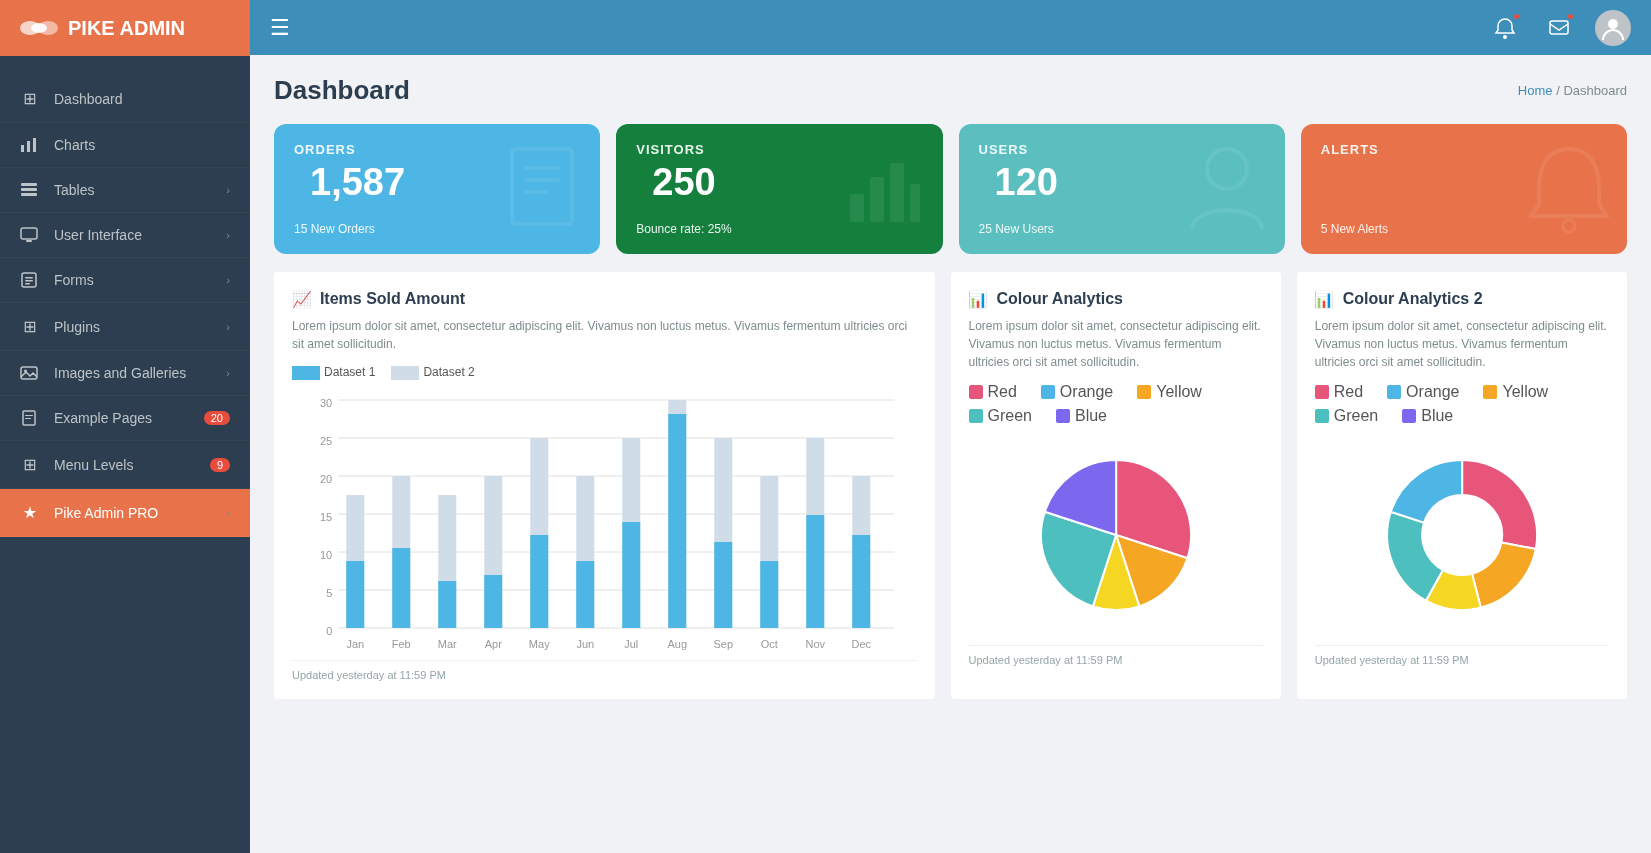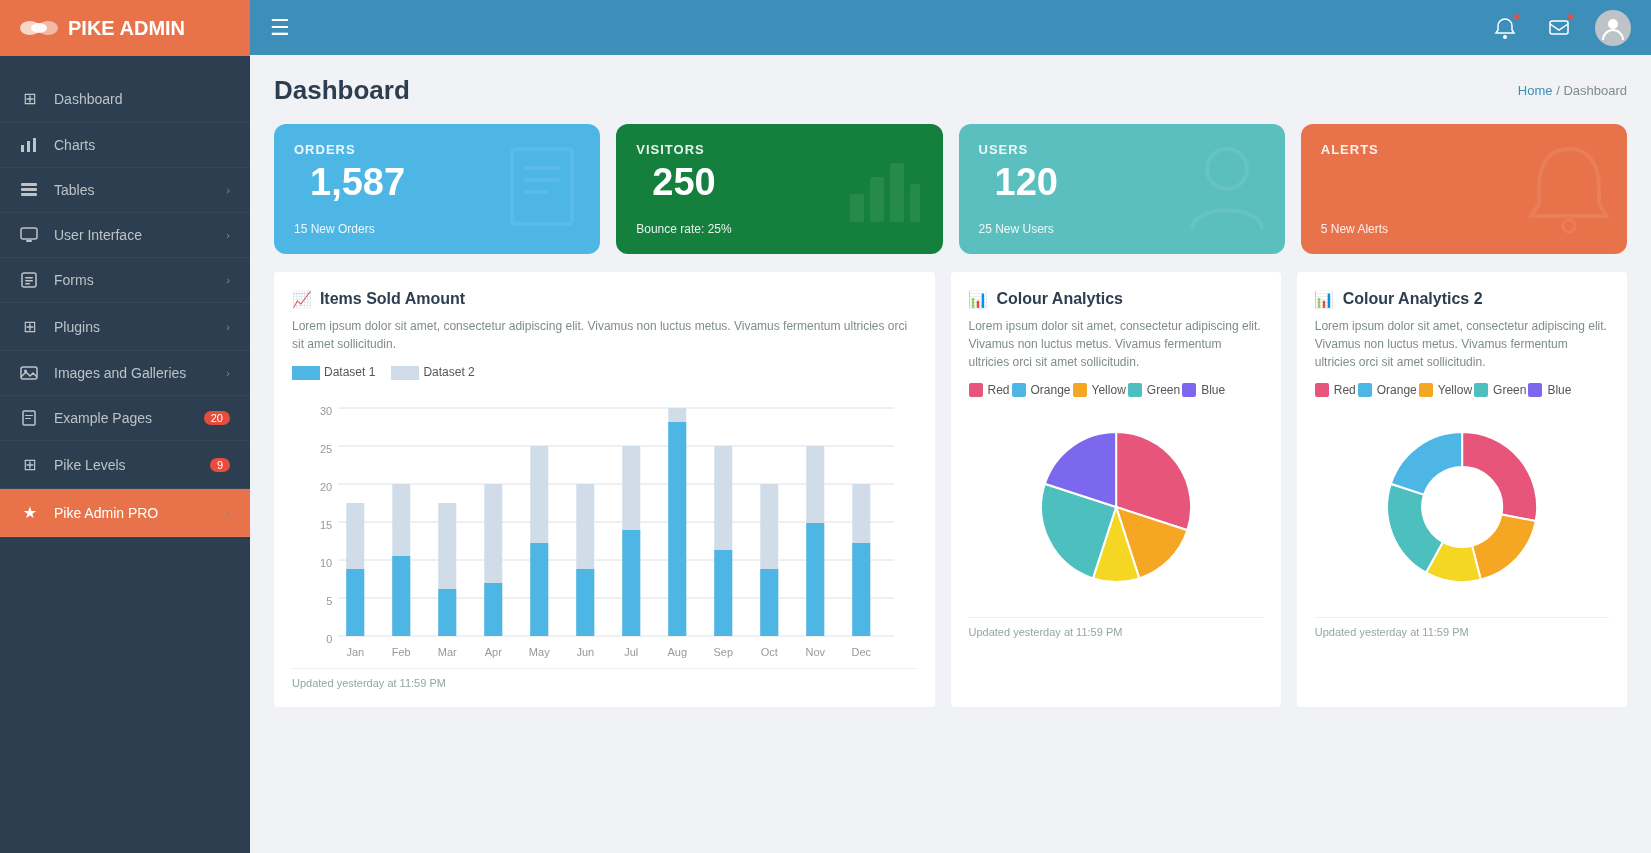--- a/index.html
+++ b/index.html
@@ -209,38 +209,38 @@
       margin-top: 10px;
       padding-top: 8px;
       border-top: 1px solid #ecf0f1;
     }
 
     
     .bar-chart-container { flex: 1; position: relative; }
     .legend-row {
       display: flex;
       gap: 16px;
-      margin-bottom: 8px;
+      margin-bottom: 0;
       font-size: 12px;
       color: #555;
       align-items: center;
     }
     .legend-box {
       display: inline-block;
       width: 28px; height: 14px;
       margin-right: 4px;
       vertical-align: middle;
     }
 
     
     .pie-legend {
       display: flex;
       flex-wrap: wrap;
-      gap: 6px 2px;
-      font-size: 12px;
+      gap: 6px 24px;
+      font-size: 16px;
       color: #555;
       margin-bottom: 10px;
     }
     .pie-legend-item {
       display: flex;
       align-items: center;
       gap: 5px;
     }
     .legend-dot {
       width: 14px; height: 14px;
@@ -343,21 +343,21 @@
             <rect x="5" y="5" width="8" height="1" rx="0.5" fill="#bdc3c7"></rect>
             <rect x="5" y="8" width="6" height="1" rx="0.5" fill="#bdc3c7"></rect>
           </svg>
       </span>
       <span class="sidebar-label">Example Pages</span>
       <span class="badge">20</span>
     </div>
 
     <div class="sidebar-item">
       <span class="sidebar-icon">⊞</span>
-      <span class="sidebar-label">Pike Levels</span>
+      <span class="sidebar-label">Menu Levels</span>
       <span class="badge">9</span>
     </div>
 
     <div class="sidebar-item active">
       <span class="sidebar-icon">★</span>
       <span class="sidebar-label">Pike Admin PRO</span>
       <span class="sidebar-arrow">›</span>
     </div>
   </div>
 </div>

